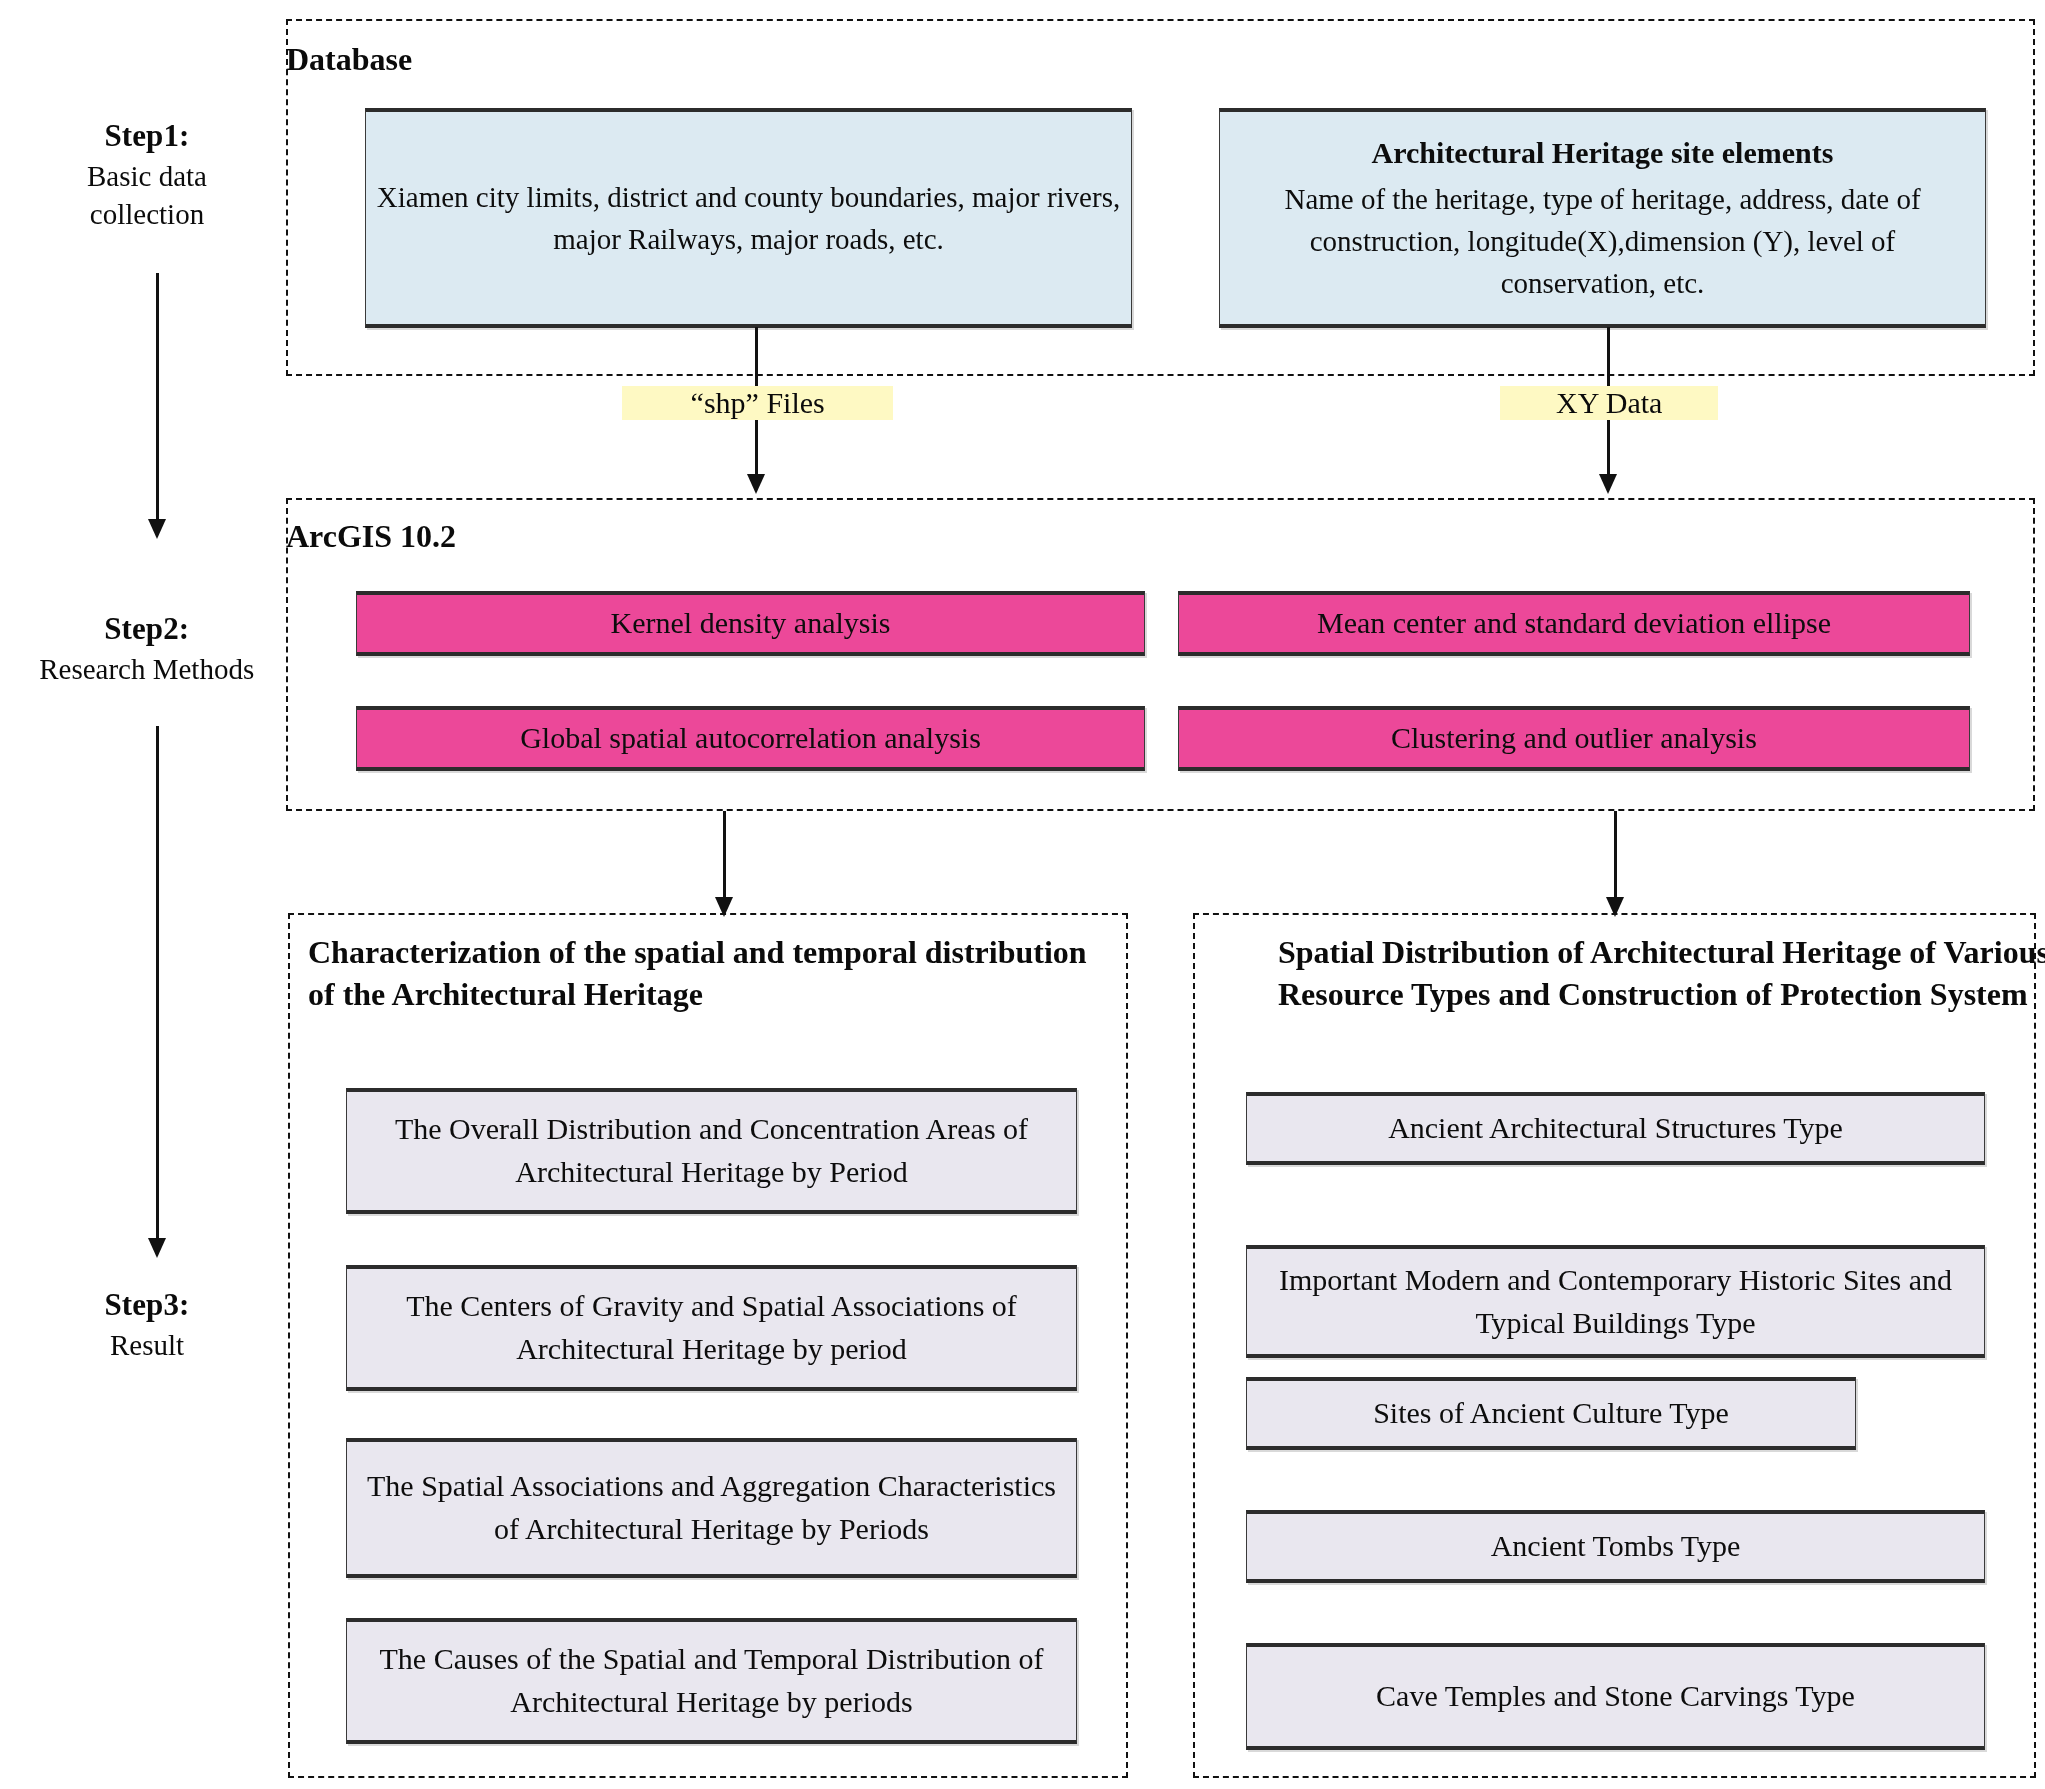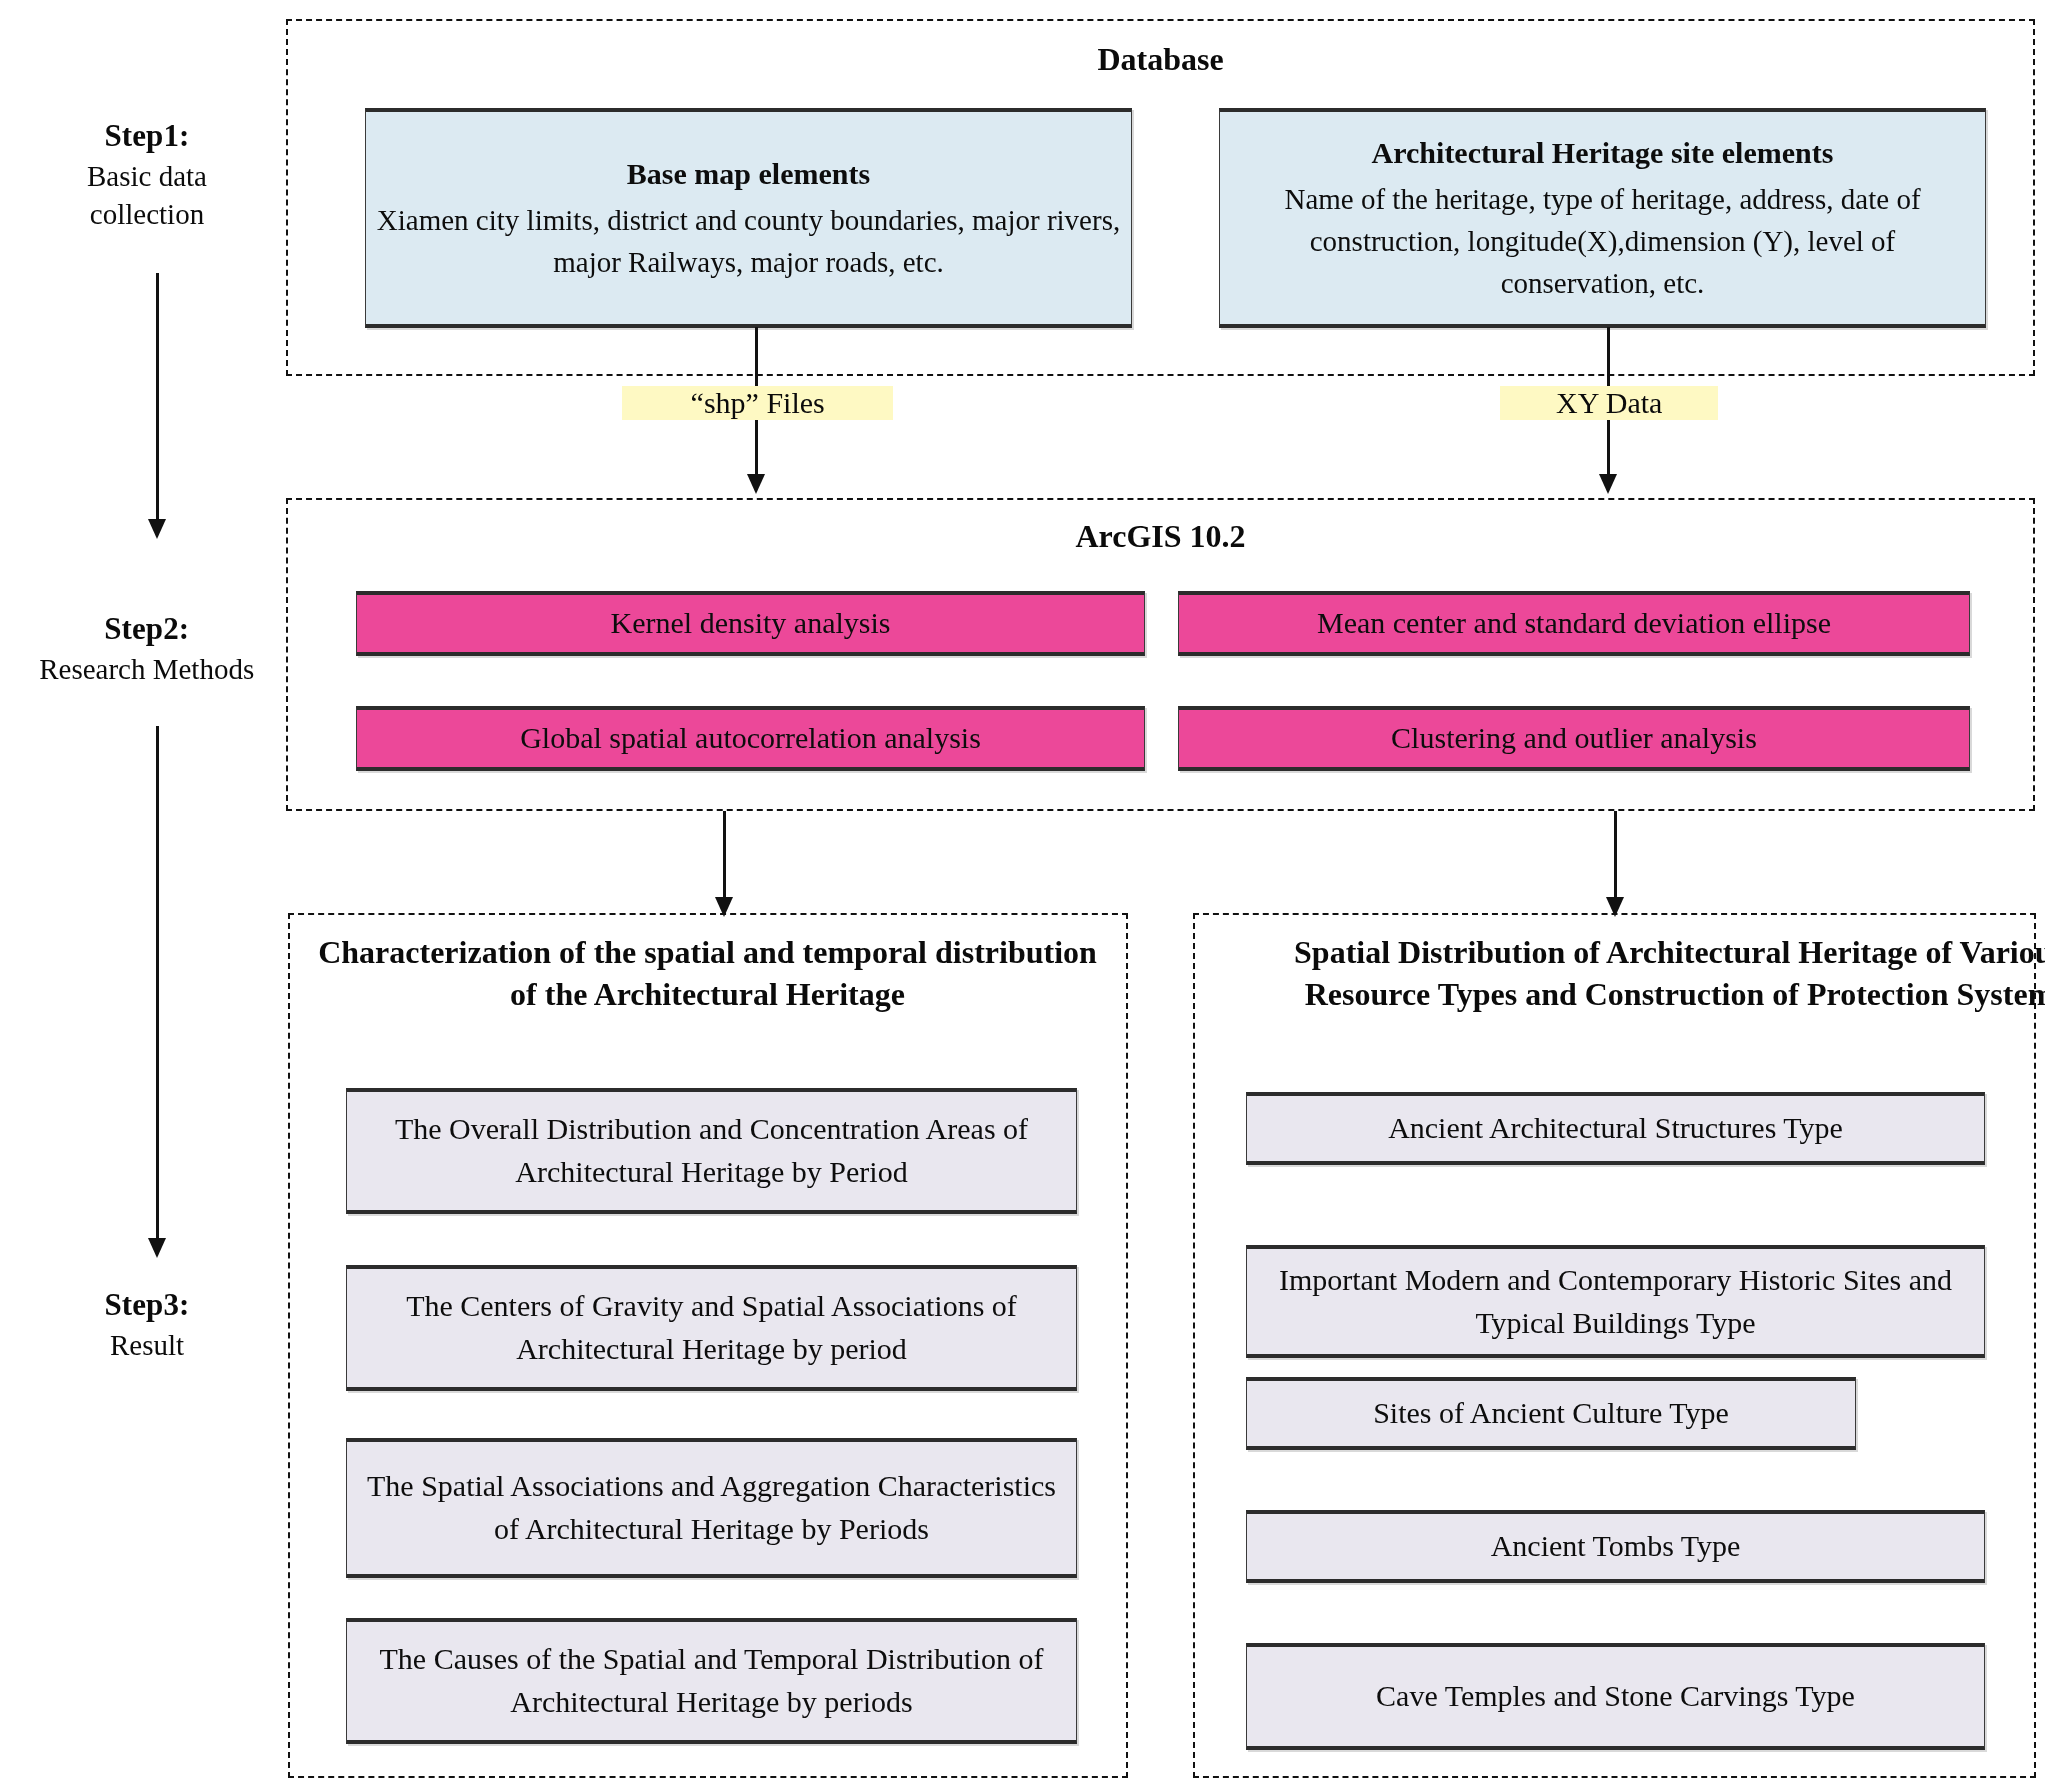--- a/index.html
+++ b/index.html
@@ -39,21 +39,21 @@
   }
   .step-label .step-sub{
     display:block;
     font-weight:normal;
     font-size:29px;
   }
 
   
   .section-title{
     position:absolute;
-    text-align:center;
+    text-align:left;
     font-weight:bold;
     font-size:32px;
     line-height:1.30;
     color:#0b0b0b;
   }
 
   
   .node{
     position:absolute;
     box-sizing:border-box;
@@ -139,21 +139,20 @@
 
   <div class="vline" style="left:156px;top:726px;height:519px;"></div>
   <div class="arrowhead" style="left:148px;top:1238px;"></div>
 
   <div class="dashed-box" style="left:286px;top:18.6px;width:1749px;height:357px;"></div>
 
   <div class="section-title" style="left:286px;top:39px;width:1749px;">Database</div>
 
   <div class="node blue" style="left:365px;top:108px;width:767px;height:220px;">
     <span class="nodetext">
-      <b>Base map elements</b>
       <span>Xiamen city limits, district and county boundaries, major rivers, major Railways, major roads, etc.</span>
     </span>
   </div>
 
   <div class="node blue" style="left:1219px;top:108px;width:767px;height:220px;">
     <span class="nodetext">
       <b>Architectural Heritage site elements</b>
       <span>Name of the heritage, type of heritage, address, date of construction, longitude(X),dimension (Y), level of conservation, etc.</span>
     </span>
   </div>

